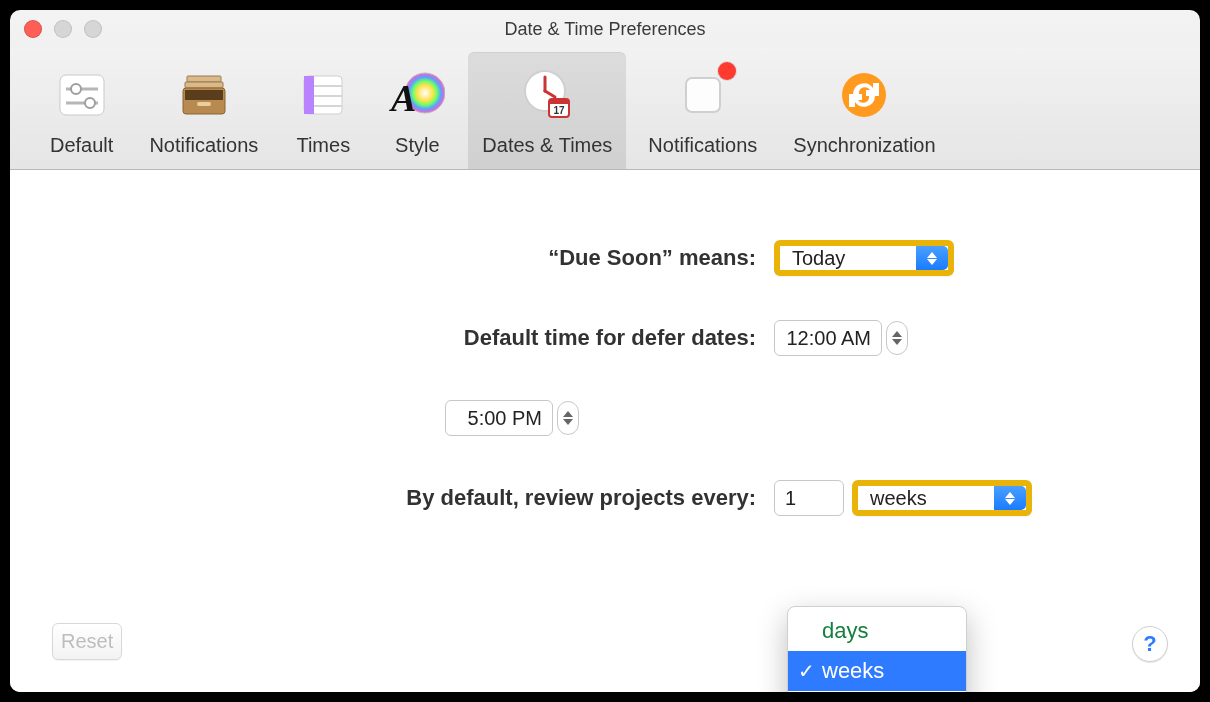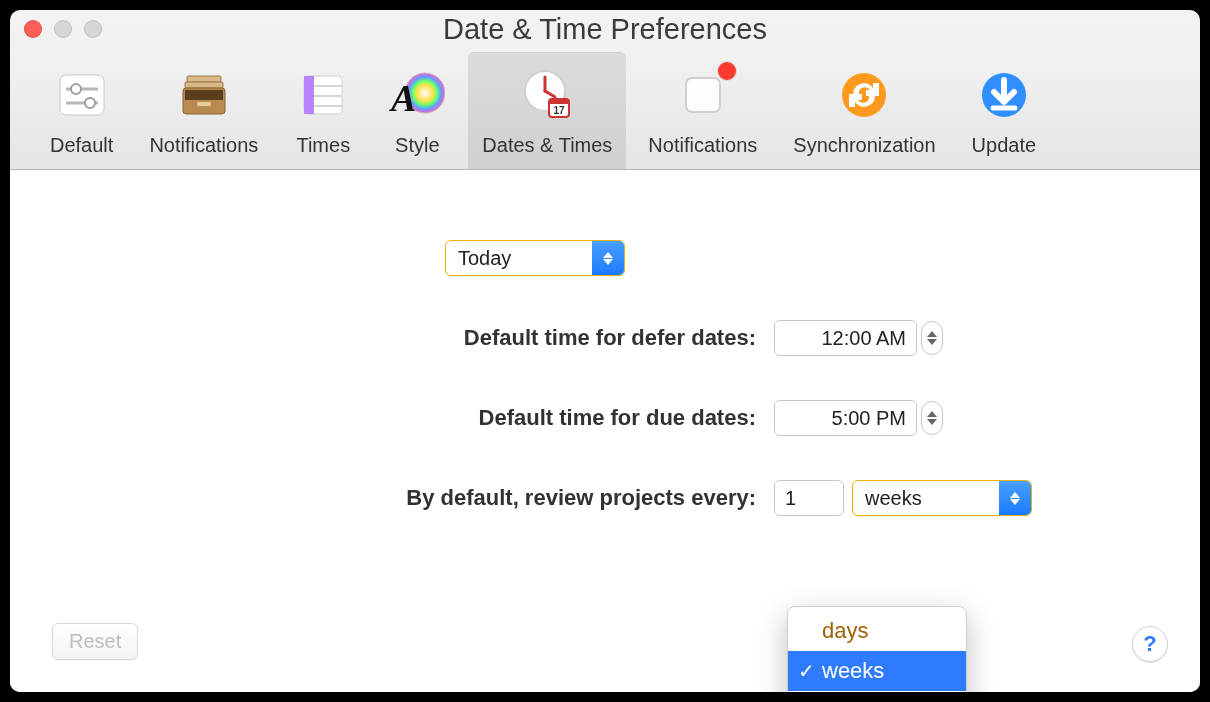--- a/index.html
+++ b/index.html
@@ -25,21 +25,21 @@
     display:flex; align-items:center;
     padding:0 14px;
     position:relative;
   }
   .traffic { display:flex; gap:12px; }
   .dot { width:18px; height:18px; border-radius:50%; }
   .dot.red { background:#ff5f57; box-shadow: inset 0 0 0 1px rgba(0,0,0,.15);}
   .dot.grey { background:#d6d6d6; box-shadow: inset 0 0 0 1px rgba(0,0,0,.1);}
   .title {
     position:absolute; left:0; right:0; text-align:center;
-    font-size:29px; color:#3a3a3a; font-weight:400;
+    font-size:18px; color:#3a3a3a; font-weight:400;
     pointer-events:none;
   }
   .toolbar {
     display:flex;
     border-bottom:1px solid #b8b8b8;
     background: linear-gradient(#f3f2f2,#e6e5e5);
     padding: 4px 26px 0 26px;
     gap:8px;
     height:122px;
   }
@@ -68,41 +68,41 @@
     margin-bottom:44px;
     gap:18px;
   }
   .label {
     width:640px; text-align:right;
     font-size:22px; font-weight:700; color:#323232;
   }
   .controls { width:320px; display:flex; align-items:center; gap:8px; }
   .popup {
     display:flex; align-items:center;
-    border:1px solid #eab308; border-radius:6px;
+    border:6px solid #eab308; border-radius:6px;
     background:#fff;
     height:36px;
     box-shadow: 0 1px 1px rgba(0,0,0,.05);
   }
   .popup .val { padding:0 12px; font-size:20px; color:#222; }
   .popup .chev {
     width:32px; height:100%;
     background: linear-gradient(#4aa0ff,#1a7bff);
     border-radius:0 5px 5px 0;
     display:flex; flex-direction:column; align-items:center; justify-content:center;
     gap:1px;
   }
   .popup .chev .t { width:0;height:0;border-left:5px solid transparent;border-right:5px solid transparent;border-bottom:6px solid #fff;}
   .popup .chev .b { width:0;height:0;border-left:5px solid transparent;border-right:5px solid transparent;border-top:6px solid #fff;}
   .timefield {
     display:flex; align-items:center; gap:4px;
   }
   .timefield .txt {
     border:1px solid #c7c7c7; border-radius:6px;
-    background:#fff; height:36px; width:143px;
+    background:#fff; height:36px; width:108px;
     display:flex; align-items:center; justify-content:flex-end;
     padding:0 10px; font-size:20px; color:#222;
   }
   .stepper {
     width:22px; height:34px;
     border:1px solid #c7c7c7; border-radius:11px;
     background:#fff;
     display:flex; flex-direction:column; align-items:center; justify-content:center;
     gap:2px;
   }
@@ -119,35 +119,35 @@
     width:180px;
     background:#fff;
     border:1px solid #cfcfcf; border-radius:8px;
     box-shadow: 0 10px 30px rgba(0,0,0,.25);
     padding:4px 0;
     font-size:22px;
   }
   .menu .item {
     display:flex; align-items:center;
     height:40px; padding:0 16px 0 34px;
-    color:#a16207; position:relative;
+    color:#15803d; position:relative;
   }
   .menu .item.sel {
     background:#2f7bff; color:#fff;
   }
   .menu .item.sel::before {
     content:"✓"; position:absolute; left:10px; top:50%; transform:translateY(-50%);
     font-size:20px; color:#fff;
   }
   .reset-btn {
     position:absolute; left:42px; bottom:32px;
     border:1px solid #d8d8d8; border-radius:6px;
     background: linear-gradient(#ffffff,#f3f3f3);
     color:#bdbdbd; font-size:20px;
-    padding:6px 16px;
+    padding:6px 8px;
     box-shadow: 0 1px 1px rgba(0,0,0,.05);
   }
   .help-btn {
     position:absolute; right:32px; bottom:30px;
     width:36px; height:36px; border-radius:50%;
     border:1px solid #d0d0d0; background:#fff;
     color:#2f7bff; font-size:22px; font-weight:600;
     display:flex; align-items:center; justify-content:center;
     box-shadow: 0 1px 1px rgba(0,0,0,.1);
   }
@@ -251,35 +251,26 @@
     <div class="tb-item">
       <div class="ic">
         <svg width="50" height="50" viewBox="0 0 50 50">
           <circle cx="25" cy="25" r="22" fill="#ff9a1f"></circle>
           <path d="M14 24 a11 11 0 0 1 20 -6 l0 -5 l6 0 l0 13 l-13 0 l0 -6 l4 0 a6 6 0 0 0 -11 4 z" fill="#fff"></path>
           <path d="M36 26 a11 11 0 0 1 -20 6 l0 5 l-6 0 l0 -13 l13 0 l0 6 l-4 0 a6 6 0 0 0 11 -4 z" fill="#fff"></path>
         </svg>
       </div>
       <span>Synchronization</span>
     </div>
-    <div class="tb-item">
-      <div class="ic">
-        <svg width="50" height="50" viewBox="0 0 50 50">
-          <circle cx="25" cy="25" r="22" fill="#2f8fff"></circle>
-          <path d="M25 10 l0 18 m-10 -6 l10 10 l10 -10" stroke="#fff" stroke-width="6" fill="none" stroke-linecap="round" stroke-linejoin="round"></path>
-          <line x1="14" y1="38" x2="36" y2="38" stroke="#fff" stroke-width="5" stroke-linecap="round"></line>
-        </svg>
-      </div>
-      <span>Update</span>
-    </div>
   </div>
 
   <div class="content">
 
     <div class="row">
+      <div class="label">“Due Soon” means:</div>
       <div class="controls">
         <div class="popup" style="width:180px">
           <div class="val">Today</div>
           <div style="flex:1"></div>
           <div class="chev">
               <div class="t"></div>
               <div class="b"></div>
             </div>
         </div>
       </div>
@@ -292,21 +283,20 @@
           <div class="txt">12:00 AM</div>
           <div class="stepper">
               <div class="up"></div>
               <div class="dn"></div>
             </div>
         </div>
       </div>
     </div>
 
     <div class="row">
-      <div class="label">Default time for due dates:</div>
       <div class="controls">
         <div class="timefield">
           <div class="txt">5:00 PM</div>
           <div class="stepper">
               <div class="up"></div>
               <div class="dn"></div>
             </div>
         </div>
       </div>
     </div>

